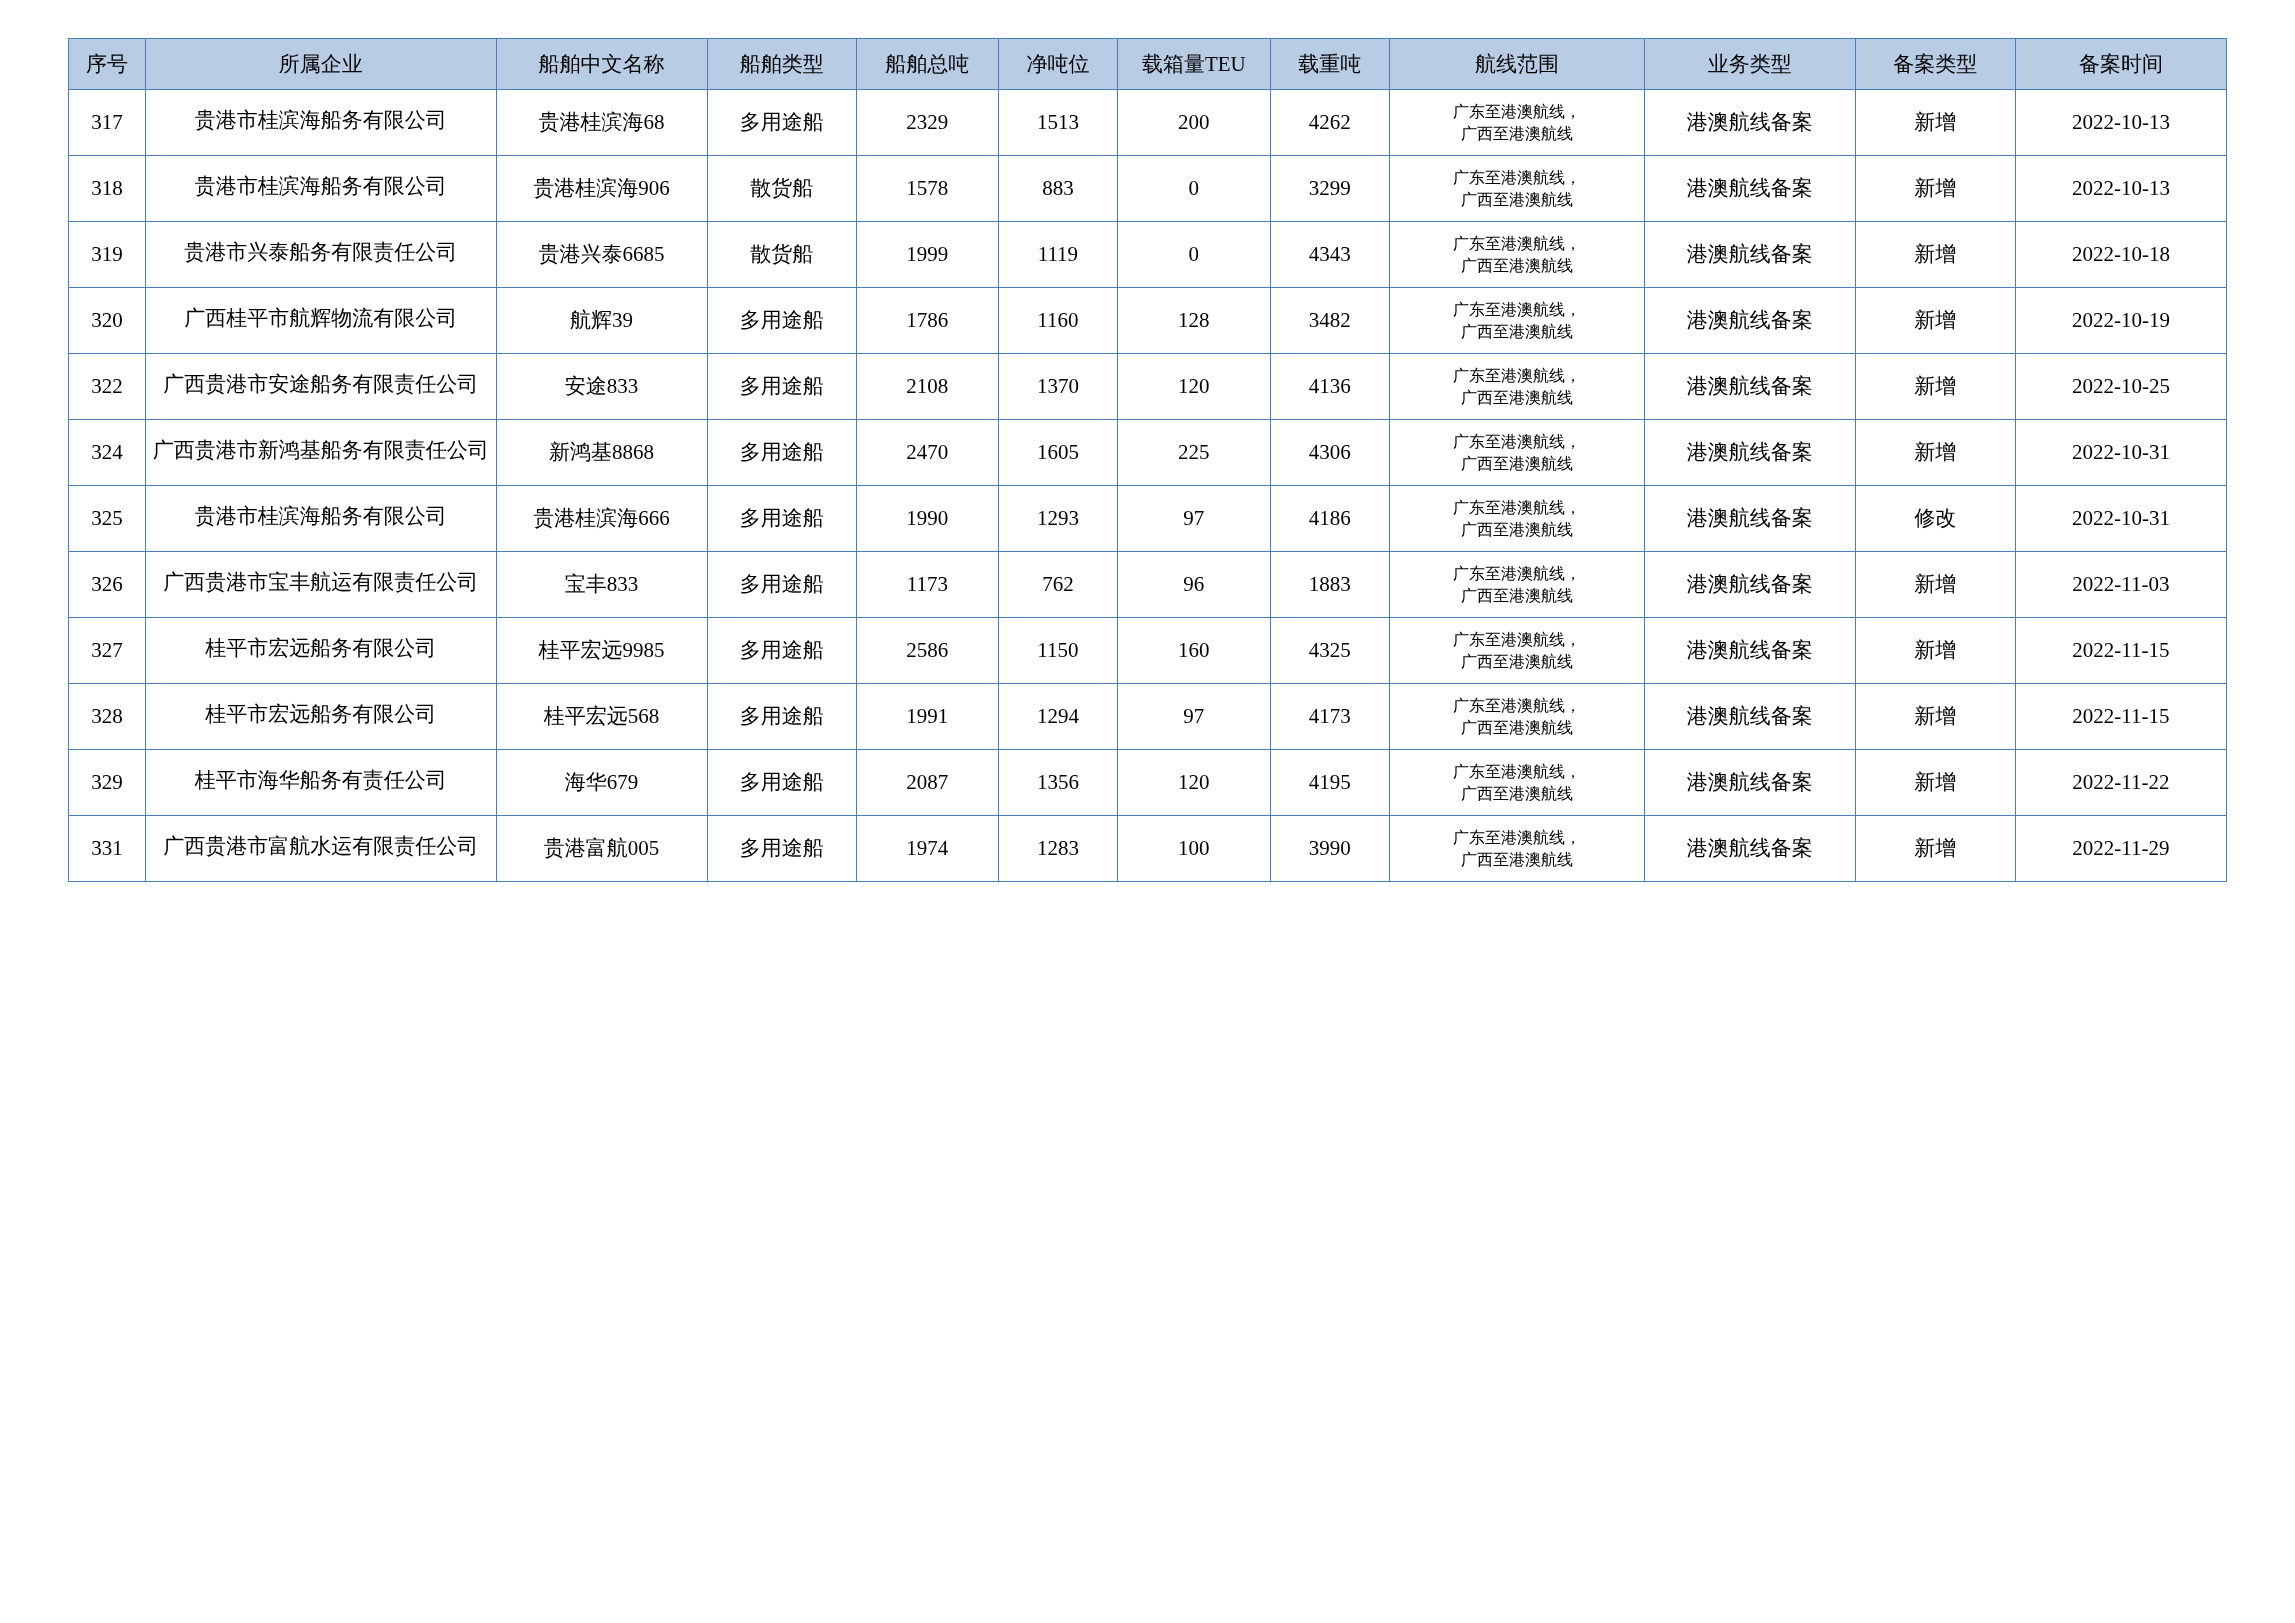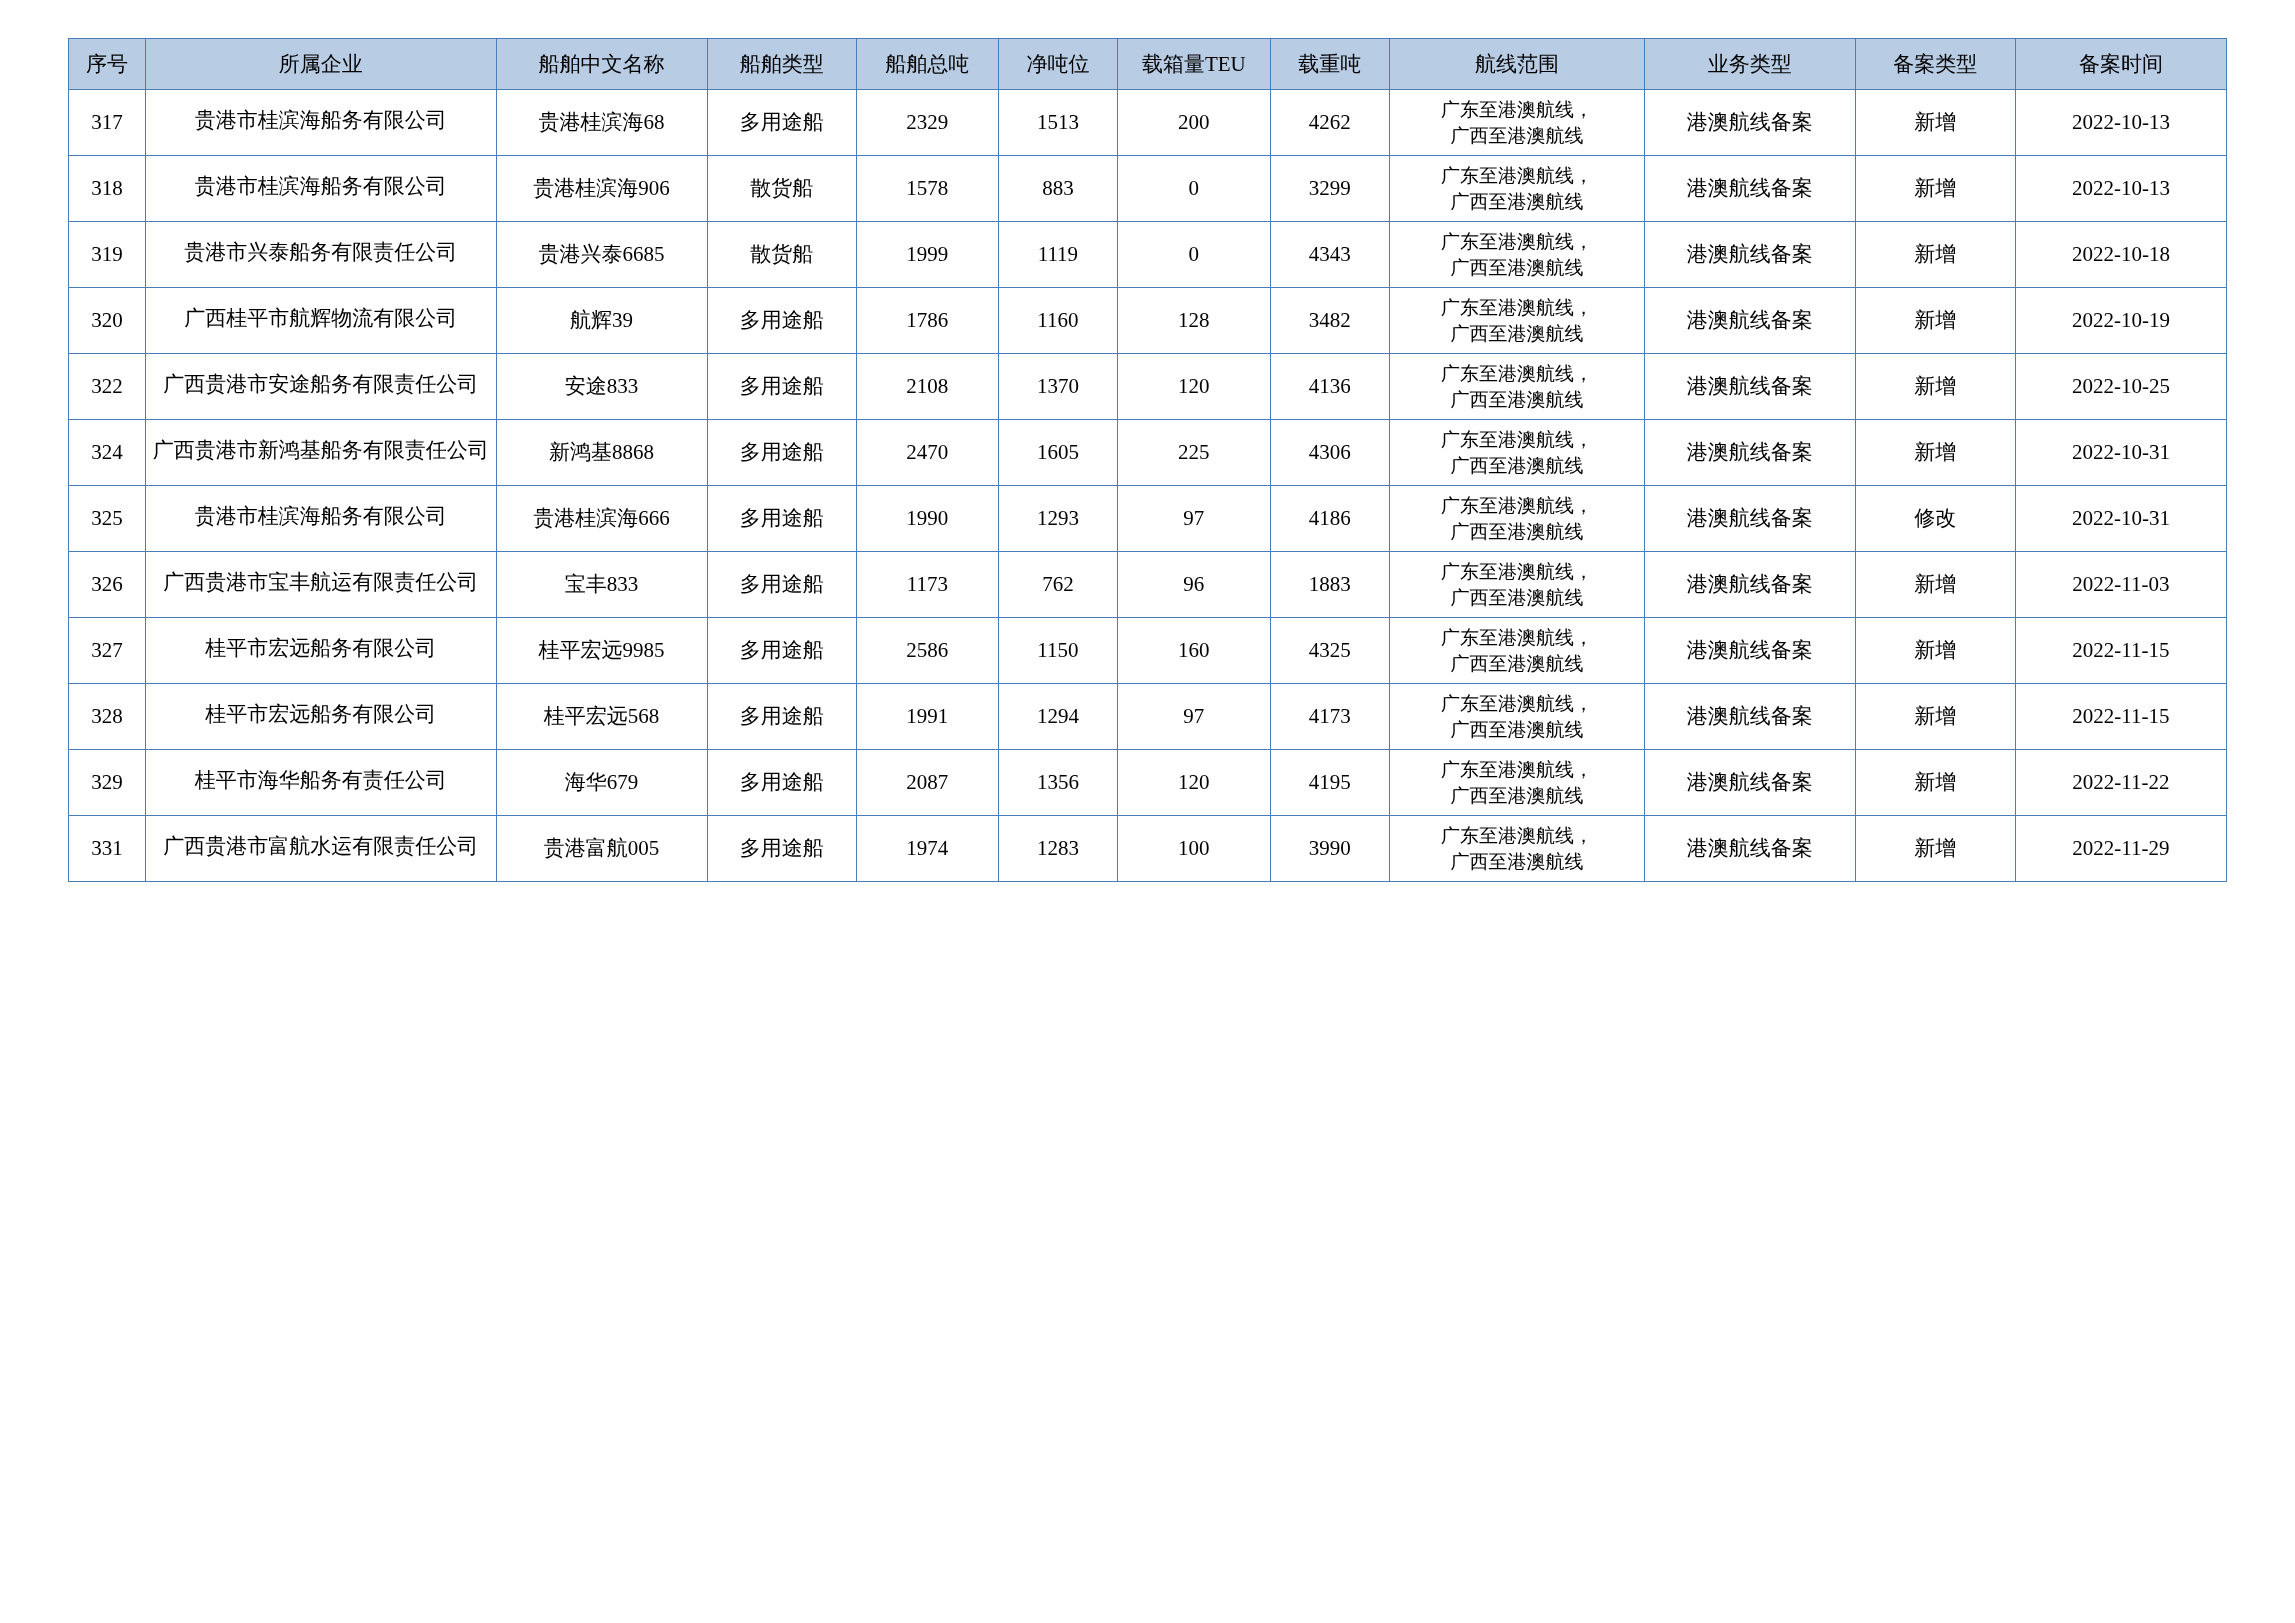--- a/index.html
+++ b/index.html
@@ -57,21 +57,21 @@
     text-align: center;
   }
   td.company {
     text-align: center;
     padding: 0 9.5px;
     font-family: Liberation Mono, monospace;
   }
   td.route {
     text-align: left;
     padding: 0 6.8px;
-    font-size: 19px;
+    font-size: 16px;
     line-height: 1.3;
   }
   td.biz {
     text-align: left;
     padding-left: 9.5px;
   }
   td.shipname {
     text-align: center;
     padding-top: 17.7px;
     vertical-align: bottom;

